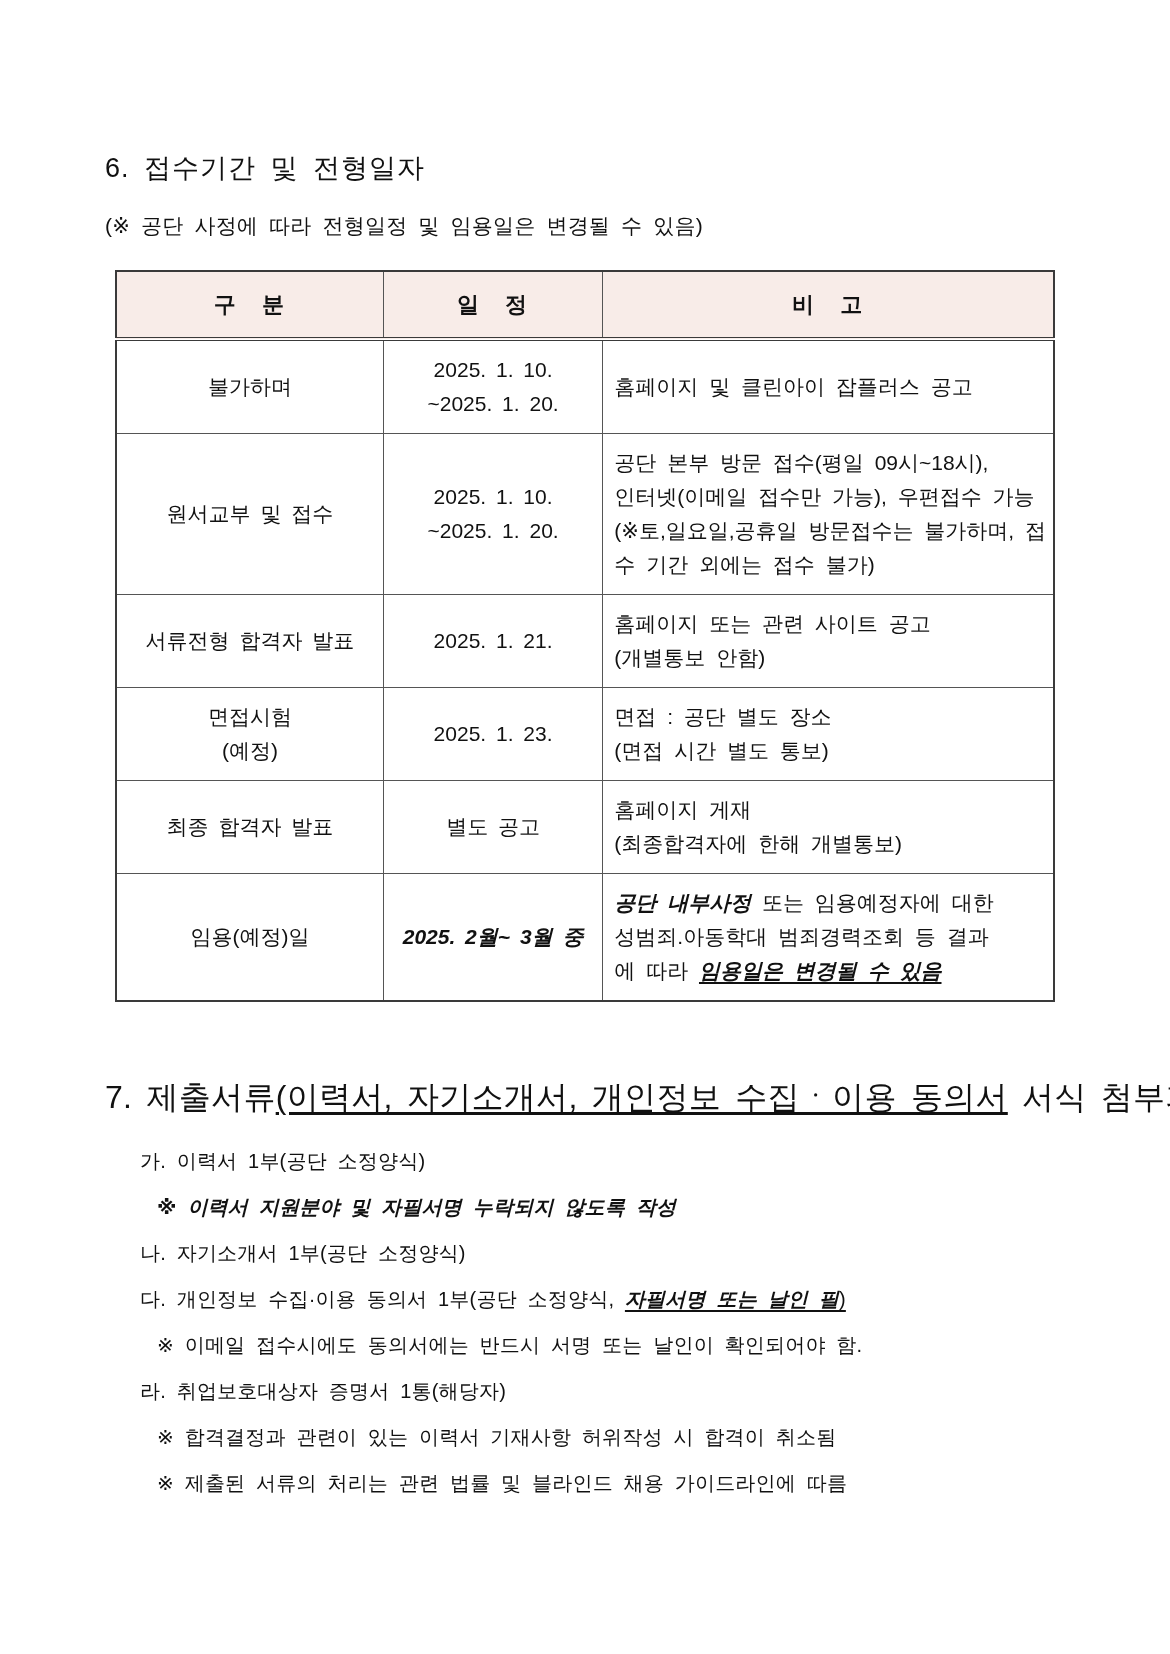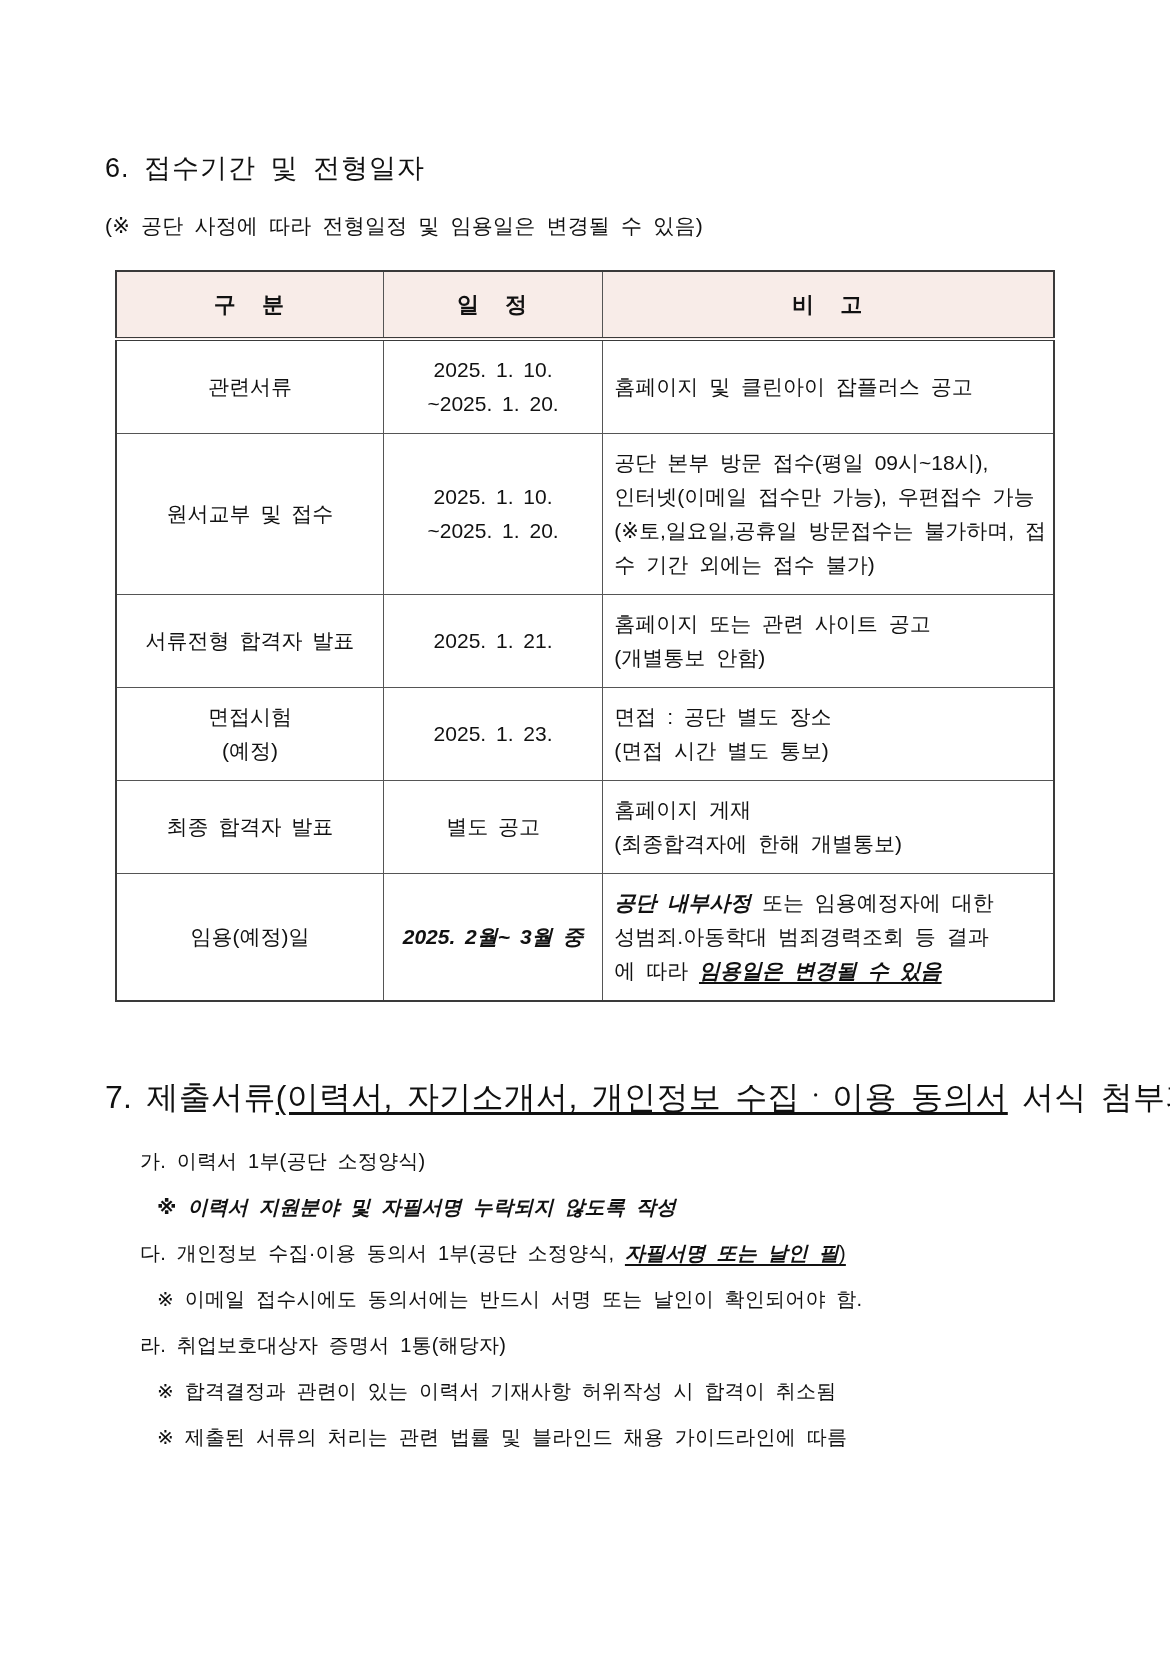--- a/index.html
+++ b/index.html
@@ -91,21 +91,21 @@
     <thead>
       <tr>
         <th>구 분</th>
         <th>일 정</th>
         <th>비 고</th>
       </tr>
     </thead>
     <tbody id="sched-body">
         <tr>
           <td class="cat">
-            <div class="ln"><span>관련서류</span></div>
+            <div class="ln"><span>불가하며</span></div>
           </td>
           <td class="sch">
             <div class="ln"><span>2025. 1. 10.</span></div>
             <div class="ln"><span>~2025. 1. 20.</span></div>
           </td>
           <td class="rem">
             <div class="ln"><span>홈페이지 및 클린아이 잡플러스 공고</span></div>
           </td>
         </tr>
         <tr>
@@ -173,20 +173,21 @@
             <div class="ln"><span>에 따라 </span><span class="b u">임용일은 변경될 수 있음</span></div>
           </td>
         </tr>
       </tbody>
   </table>
 
   <h2 class="sec7-title" id="sec7-title"><span>7. 제출서류</span><span class="u">(이력서, 자기소개서, 개인정보 수집ㆍ이용 동의서</span><span> 서식 첨부파일 참조)</span></h2>
   <div class="sec7-list" id="sec7-list">
       <div class="item ind1"><span>가. 이력서 1부(공단 소정양식)</span></div>
       <div class="item ind2"><span class="b">※ 이력서 지원분야 및 자필서명 누락되지 않도록 작성</span></div>
+      <div class="item ind1"><span>나. 자기소개서 1부(공단 소정양식)</span></div>
       <div class="item ind1"><span>다. 개인정보 수집·이용 동의서 1부(공단 소정양식, </span><span class="b u">자필서명 또는 날인 필</span><span class="u">)</span></div>
       <div class="item ind2"><span>※ 이메일 접수시에도 동의서에는 반드시 서명 또는 날인이 확인되어야 함.</span></div>
       <div class="item ind1"><span>라. 취업보호대상자 증명서 1통(해당자)</span></div>
       <div class="item ind2"><span>※ 합격결정과 관련이 있는 이력서 기재사항 허위작성 시 합격이 취소됨</span></div>
       <div class="item ind2"><span>※ 제출된 서류의 처리는 관련 법률 및 블라인드 채용 가이드라인에 따름</span></div>
     </div>
 
 </div>
 
 </body></html>

